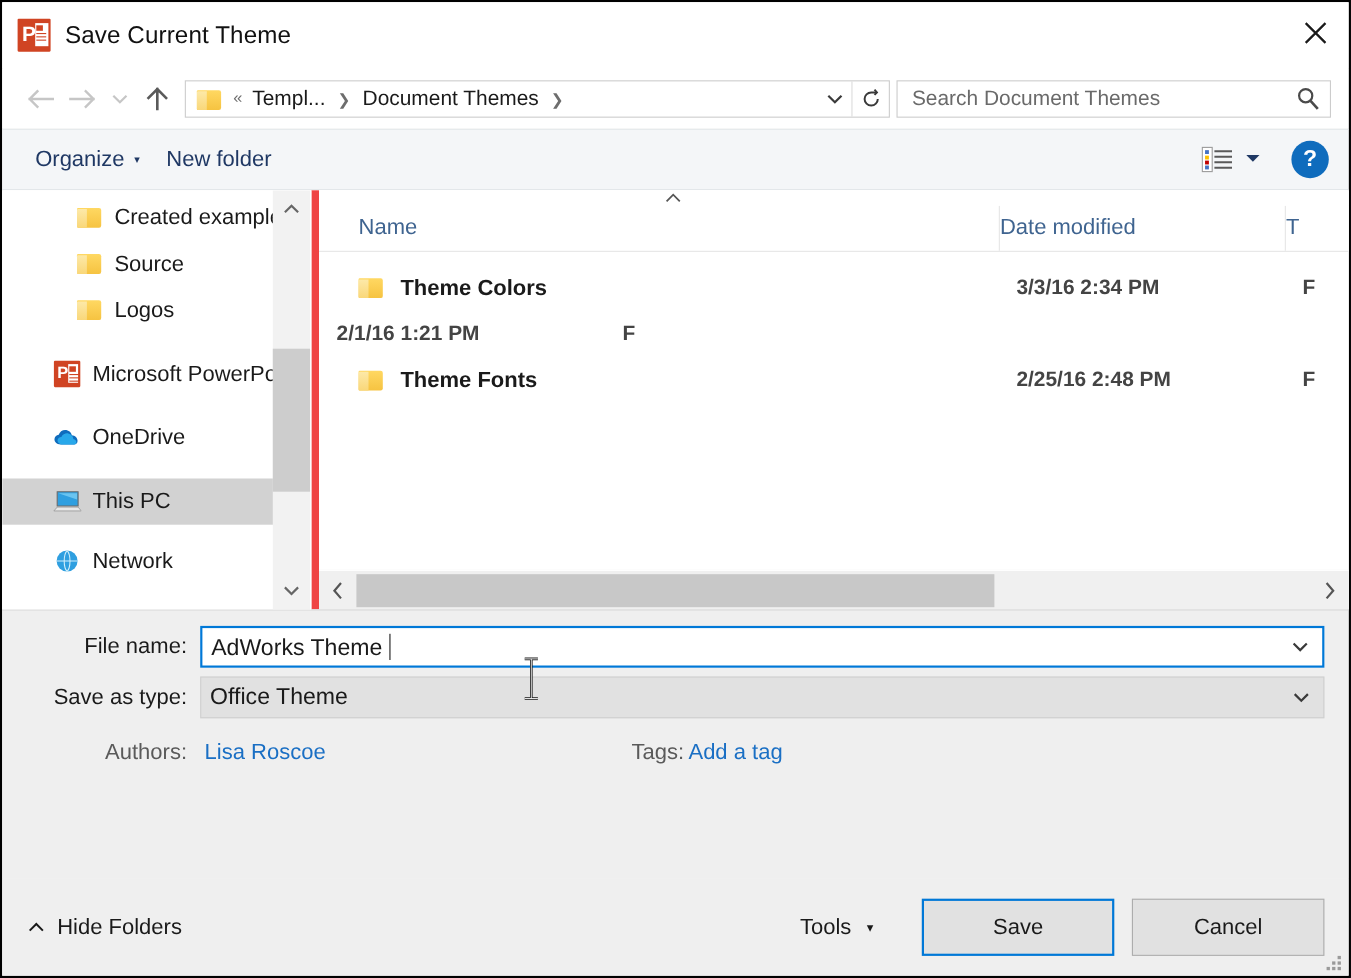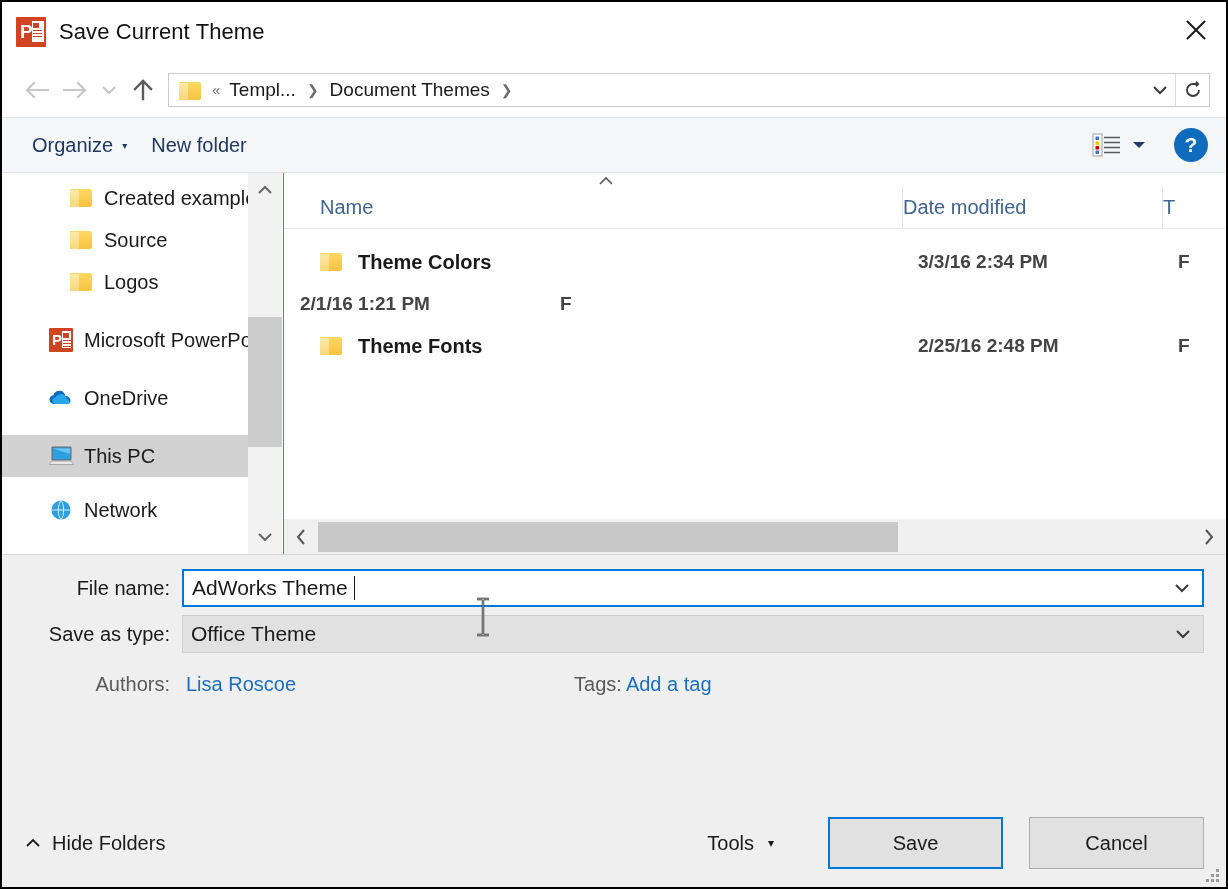--- a/index.html
+++ b/index.html
@@ -200,21 +200,21 @@
   .vs-track { flex: 1 1 auto; width: 34px; position: relative; }
   .vs-thumb {
     position: absolute; left: 0; width: 34px;
     background: #cdcdcd; cursor: default;
   }
 
   
   .filepane {
     flex: 1 1 auto; display: flex; flex-direction: column;
     background: #fff; min-width: 0;
-    border-left: 1px solid #ef4444;
+    border-left: 7px solid #ef4444;
   }
   .sortbar {
     height: 14px; flex: 0 0 14px; position: relative;
     background: #fff;
   }
   .sortbar .sort-chev {
     position: absolute; left: 312px; top: 0;
   }
   .colhead {
     height: 42px; flex: 0 0 42px;
@@ -334,21 +334,21 @@
   .bb-spacer { flex: 1 1 auto; }
   .tools-btn {
     display: flex; align-items: center; gap: 14px;
     font-size: 20px; color: #1a1a1a; cursor: default;
     padding: 8px 14px; margin-right: 14px;
   }
   .dlg-btn {
     width: 175px; height: 52px;
     display: flex; align-items: center; justify-content: center;
     font-size: 20px; color: #1a1a1a; background: #e1e1e1;
-    border: 1px solid #adadad; cursor: default; margin-left: 26px;
+    border: 1px solid #adadad; cursor: default; margin-left: 16px;
   }
   .dlg-btn.primary { border: 2px solid #0078d7; }
   .grip {
     position: absolute; right: 6px; bottom: 4px;
     width: 14px; height: 14px;
   }
   .grip i {
     position: absolute; width: 3px; height: 3px; background: #9a9a9a;
   }
 </style>
@@ -408,20 +408,27 @@
         </svg>
       </span>
       <span class="crumb-refresh">
         <svg width="20" height="20" viewBox="0 0 20 20">
           <path d="M16 10 A6 6 0 1 1 10 4 L14.5 4" stroke="#3a3a3a" stroke-width="1.8" fill="none"></path>
           <path d="M13 1.5 L15.2 4 L13 6.3" stroke="#3a3a3a" stroke-width="1.8" fill="none"></path>
         </svg>
       </span>
     </div>
 
+    <div class="searchbox">
+      <input class="search-input" type="text" placeholder="Search Document Themes" style="">
+      <svg width="24" height="24" viewBox="0 0 24 24">
+        <circle cx="10" cy="9" r="6" stroke="#4a4a4a" stroke-width="2" fill="none"></circle>
+        <path d="M14.4 13.6 L21 21" stroke="#4a4a4a" stroke-width="2.4" fill="none"></path>
+      </svg>
+    </div>
   </div>
 
   <div class="toolbar">
     <div class="tb-item">
       <span>Organize</span>
       <span class="tb-caret">▾</span>
     </div>
     <div class="tb-item">
       <span>New folder</span>
     </div>

